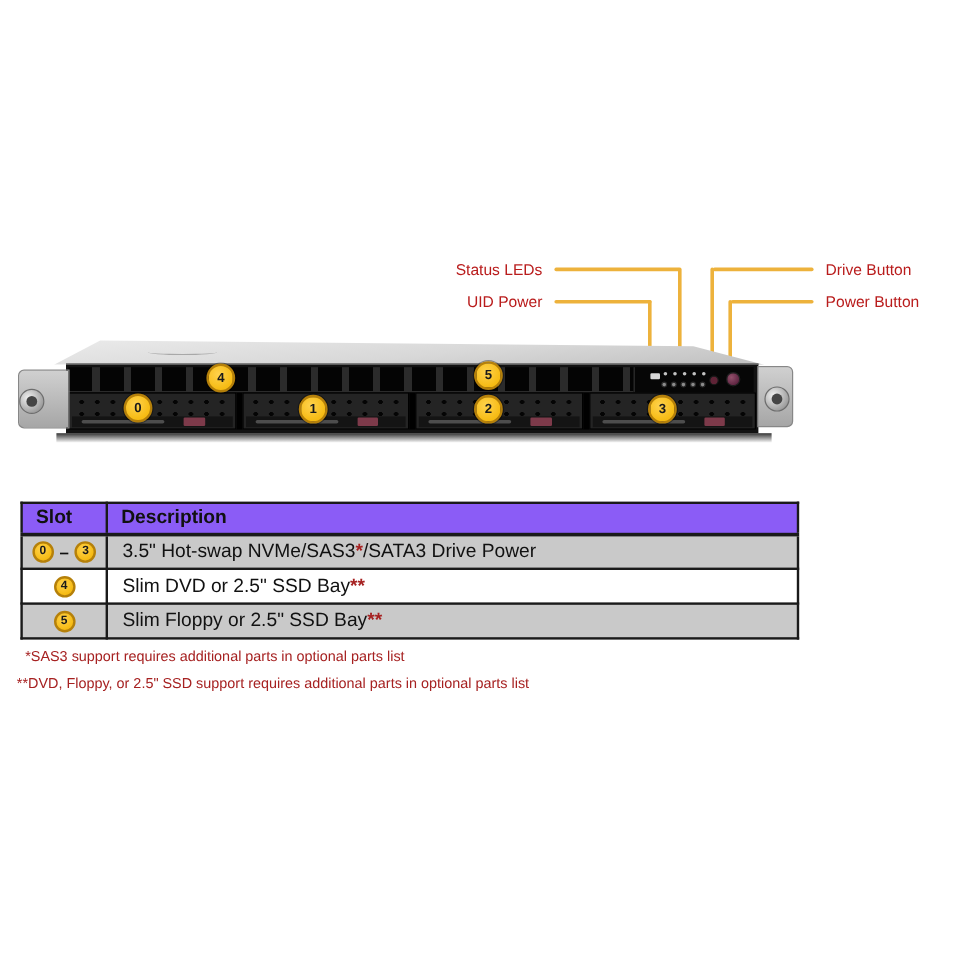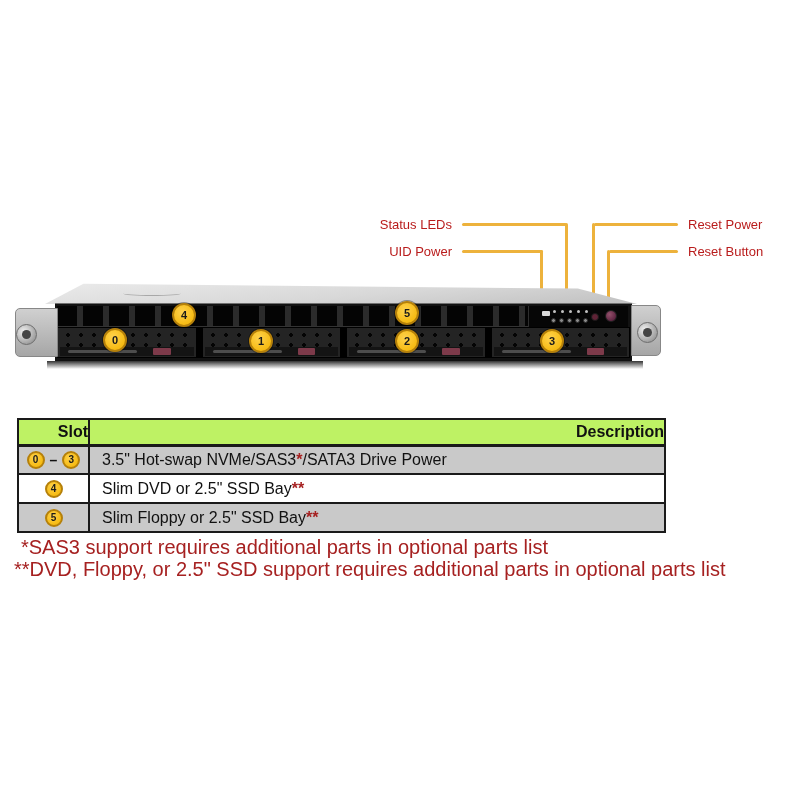--- a/index.html
+++ b/index.html
@@ -62,48 +62,48 @@
   
   .badge{position:absolute;width:24px;height:24px;border-radius:50%;
          background:radial-gradient(circle at 40% 35%,#ffd24d,var(--badge-fill) 70%);
          border:2px solid var(--badge-border);color:#1a1a1a;font-weight:bold;font-size:11px;
          display:flex;align-items:center;justify-content:center;box-shadow:0 0 0 1px rgba(0,0,0,.35);}
 
   
   .slot-table{position:absolute;left:17px;top:418px;width:649px;border-collapse:collapse;
               font-size:16px;color:#111;}
   .slot-table td,.slot-table th{border:2px solid #1a1a1a;}
-  .slot-table thead th{background:#bef264;text-align:right;font-weight:bold;height:26px;
+  .slot-table thead th{background:#8b5cf6;text-align:left;font-weight:bold;height:26px;
               border-bottom:3px solid #1a1a1a;padding-left:11px;}
   .col-slot{width:71px;}
   .slot-table tbody td{height:29px;}
   .row-gray td{background:var(--table-gray);}
   .row-white td{background:#ffffff;}
   .slot-cell{text-align:center;}
   .slot-cell .inner{display:flex;align-items:center;justify-content:center;gap:5px;}
   .tbadge{width:18px;height:18px;border-radius:50%;flex:0 0 auto;
           background:radial-gradient(circle at 40% 35%,#ffd24d,var(--badge-fill) 70%);
           border:2px solid var(--badge-border);color:#1a1a1a;font-weight:bold;font-size:10px;
           display:flex;align-items:center;justify-content:center;}
   .slot-dash{font-weight:bold;font-size:14px;color:#111;}
   .desc-cell{padding-left:12px;}
   .red-mark{color:var(--footnote-red);font-weight:bold;}
 
   
-  .footnote{position:absolute;color:var(--footnote-red);font-size:20px;line-height:20px;white-space:nowrap;}
+  .footnote{position:absolute;color:var(--footnote-red);font-size:12px;line-height:20px;white-space:nowrap;}
 </style>
 </head>
 <body>
 
 <div class="stage">
 
   <div class="callout-label lbl-right" style="left:300px;top:215px;">Status LEDs</div>
   <div class="callout-label lbl-right" style="left:300px;top:242px;">UID Power</div>
-  <div class="callout-label" style="left:688px;top:215px;">Reset Power</div>
-  <div class="callout-label" style="left:688px;top:242px;">Reset Button</div>
+  <div class="callout-label" style="left:688px;top:215px;">Drive Button</div>
+  <div class="callout-label" style="left:688px;top:242px;">Power Button</div>
 
   <div class="cline" style="left:462px;top:223px;width:105px;height:3px;"></div>
   <div class="cline" style="left:565px;top:223px;width:3px;height:81px;"></div>
   <div class="cline" style="left:462px;top:250px;width:81px;height:3px;"></div>
   <div class="cline" style="left:540px;top:250px;width:3px;height:54px;"></div>
   <div class="cline" style="left:594px;top:223px;width:84px;height:3px;"></div>
   <div class="cline" style="left:592px;top:223px;width:3px;height:80px;"></div>
   <div class="cline" style="left:609px;top:250px;width:69px;height:3px;"></div>
   <div class="cline" style="left:607px;top:250px;width:3px;height:52px;"></div>
 

